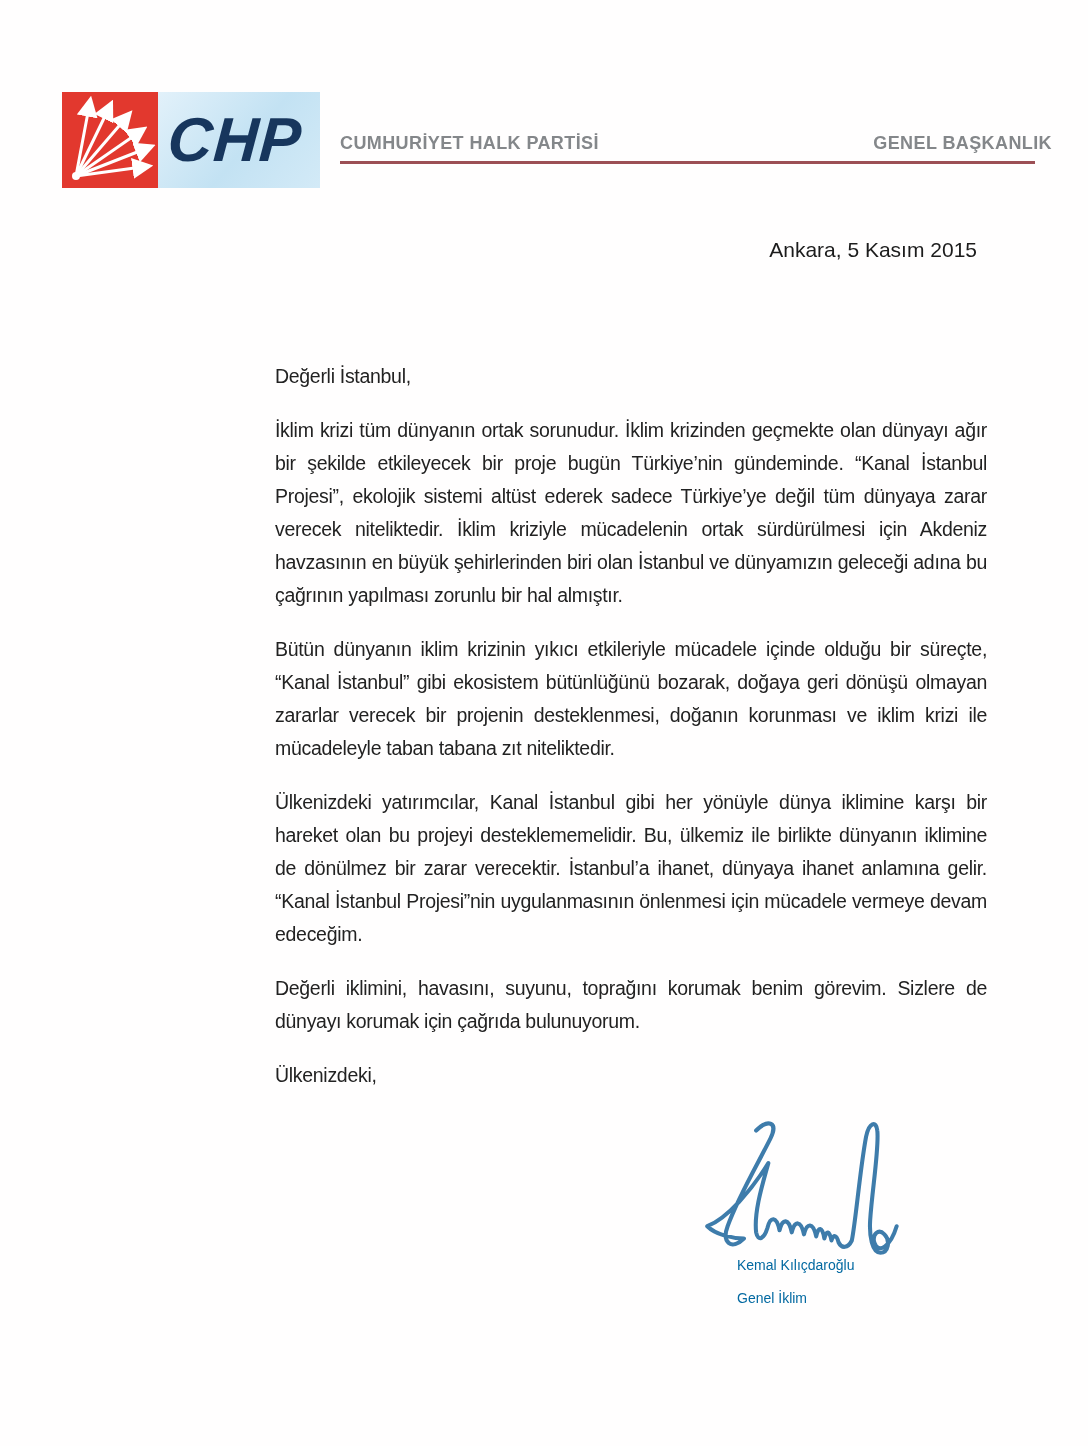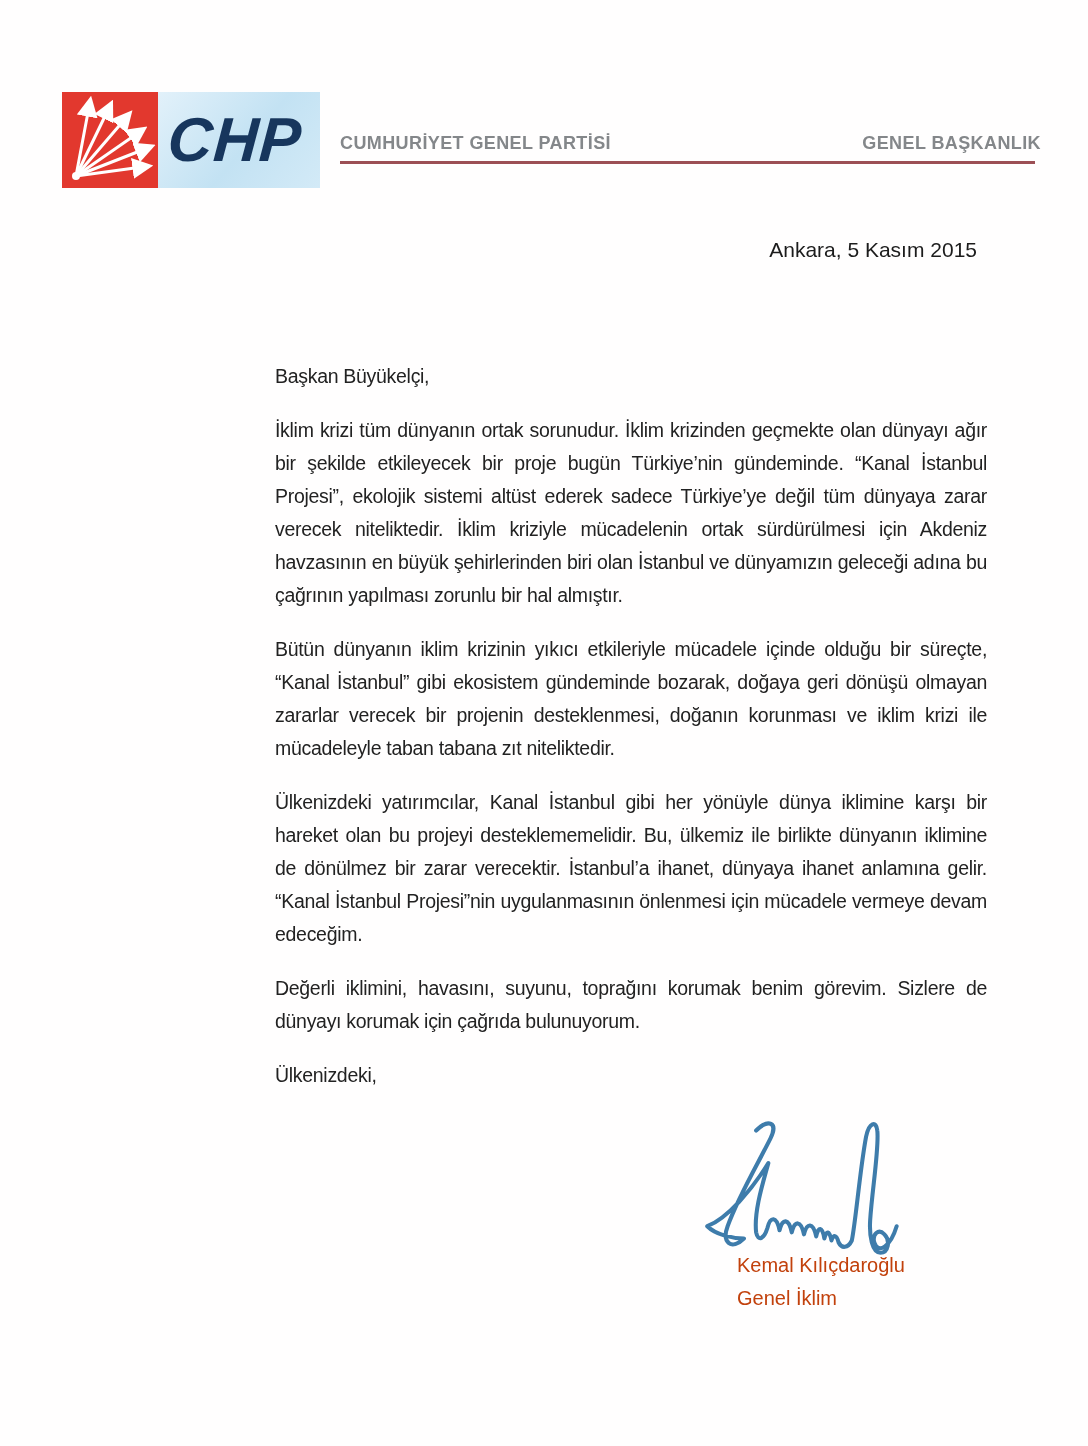--- a/index.html
+++ b/index.html
@@ -20,21 +20,21 @@
   .logo-chp {
     font-weight:bold; font-style:italic; font-size:62px; line-height:1;
     color:var(--logo-navy,#17365d); letter-spacing:1px; transform:skewX(-4deg);
     padding-right:8px;
   }
   .org-name {
     position:absolute; left:340px; top:133px; font-size:18px; font-weight:bold;
     color:var(--header-gray,#84878a); letter-spacing:0.4px; white-space:nowrap;
   }
   .office-name {
-    position:absolute; right:47px; top:133px; font-size:18px; font-weight:bold;
+    position:absolute; right:36px; top:133px; font-size:18px; font-weight:bold;
     color:var(--header-gray,#84878a); letter-spacing:0.4px; white-space:nowrap; text-align:right;
   }
   .header-rule {
     position:absolute; left:340px; right:53px; top:161px; height:3px;
     background:var(--rule-red,#9c4f55);
   }
   
   .date-line {
     position:absolute; top:238px; right:111px;
     font-size:21px; color:#1c1c1c; text-align:right; white-space:nowrap;
@@ -46,21 +46,21 @@
   }
   .body-col p { margin:0 0 21px 0; }
   .body-col .salutation { text-align:left; }
   .body-col .closing { text-align:left; margin-top:10px; }
   
   .signature {
     position:absolute; left:693px; top:1112px; width:224px; height:148px;
   }
   .signer {
     position:absolute; left:737px; top:1249px;
-    font-size:20px; line-height:33px; color:#c2410c; white-space:nowrap;
+    font-size:14px; line-height:33px; color:#0369a1; white-space:nowrap;
   }
 </style>
 </head>
 <body>
 
 <div class="page">
 
   <div class="logo">
     <div class="logo-red">
       <svg width="96" height="96" viewBox="0 0 96 96" aria-hidden="true">
@@ -78,30 +78,30 @@
           <line x1="14" y1="84" x2="80" y2="75" marker-end="url(#ah)"></line>
         </g>
         <circle cx="14" cy="84" r="4" fill="#ffffff"></circle>
       </svg>
     </div>
     <div class="logo-blue">
       <span class="logo-chp">CHP</span>
     </div>
   </div>
 
-  <div class="org-name">CUMHURİYET GENEL PARTİSİ</div>
+  <div class="org-name">CUMHURİYET HALK PARTİSİ</div>
   <div class="office-name">GENEL BAŞKANLIK</div>
   <div class="header-rule"></div>
 
   <div class="date-line">Ankara, 5 Kasım 2015</div>
 
   <div class="body-col">
-    <p class="salutation">Başkan Büyükelçi,</p>
+    <p class="salutation">Değerli İstanbul,</p>
     <p>İklim krizi tüm dünyanın ortak sorunudur. İklim krizinden geçmekte olan dünyayı ağır bir şekilde etkileyecek bir proje bugün Türkiye’nin gündeminde. “Kanal İstanbul Projesi”, ekolojik sistemi altüst ederek sadece Türkiye’ye değil tüm dünyaya zarar verecek niteliktedir. İklim kriziyle mücadelenin ortak sürdürülmesi için Akdeniz havzasının en büyük şehirlerinden biri olan İstanbul ve dünyamızın geleceği adına bu çağrının yapılması zorunlu bir hal almıştır.</p>
-    <p>Bütün dünyanın iklim krizinin yıkıcı etkileriyle mücadele içinde olduğu bir süreçte, “Kanal İstanbul” gibi ekosistem gündeminde bozarak, doğaya geri dönüşü olmayan zararlar verecek bir projenin desteklenmesi, doğanın korunması ve iklim krizi ile mücadeleyle taban tabana zıt niteliktedir.</p>
+    <p>Bütün dünyanın iklim krizinin yıkıcı etkileriyle mücadele içinde olduğu bir süreçte, “Kanal İstanbul” gibi ekosistem bütünlüğünü bozarak, doğaya geri dönüşü olmayan zararlar verecek bir projenin desteklenmesi, doğanın korunması ve iklim krizi ile mücadeleyle taban tabana zıt niteliktedir.</p>
     <p>Ülkenizdeki yatırımcılar, Kanal İstanbul gibi her yönüyle dünya iklimine karşı bir hareket olan bu projeyi desteklememelidir. Bu, ülkemiz ile birlikte dünyanın iklimine de dönülmez bir zarar verecektir. İstanbul’a ihanet, dünyaya ihanet anlamına gelir. “Kanal İstanbul Projesi”nin uygulanmasının önlenmesi için mücadele vermeye devam edeceğim.</p>
     <p>Değerli iklimini, havasını, suyunu, toprağını korumak benim görevim. Sizlere de dünyayı korumak için çağrıda bulunuyorum.</p>
     <p class="closing">Ülkenizdeki,</p>
   </div>
 
   <svg class="signature" viewBox="0 0 220 145" width="224" height="148" aria-hidden="true">
     <path d="M 62 18
              C 74 6 84 10 76 26
              C 64 50 44 84 34 112
              C 28 128 38 136 50 124

